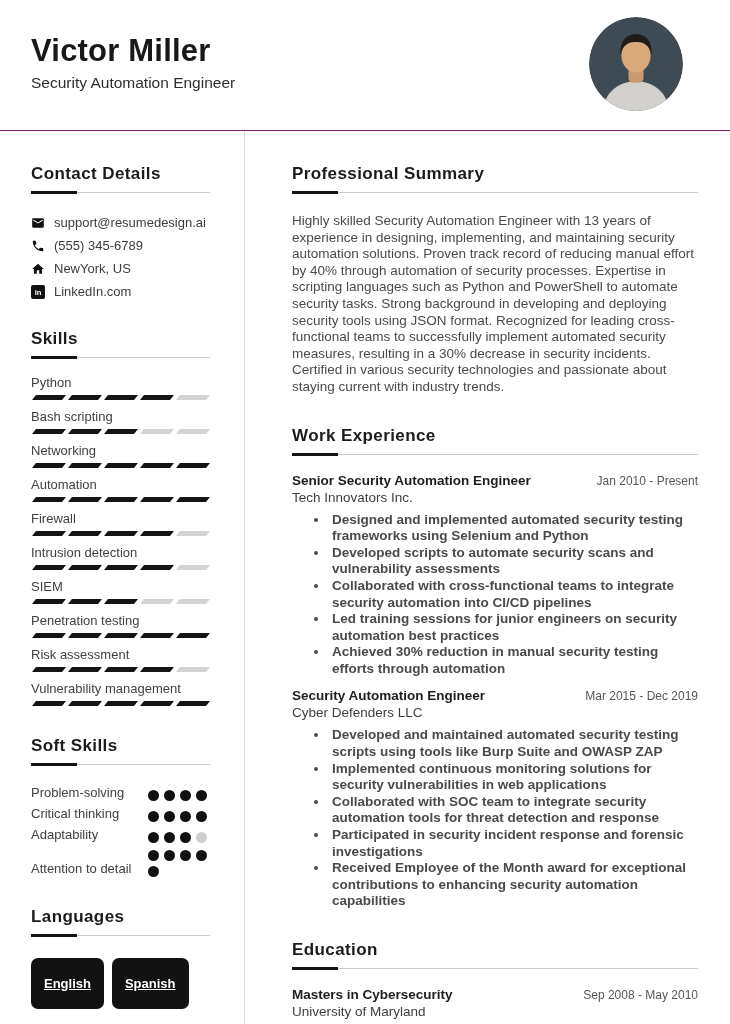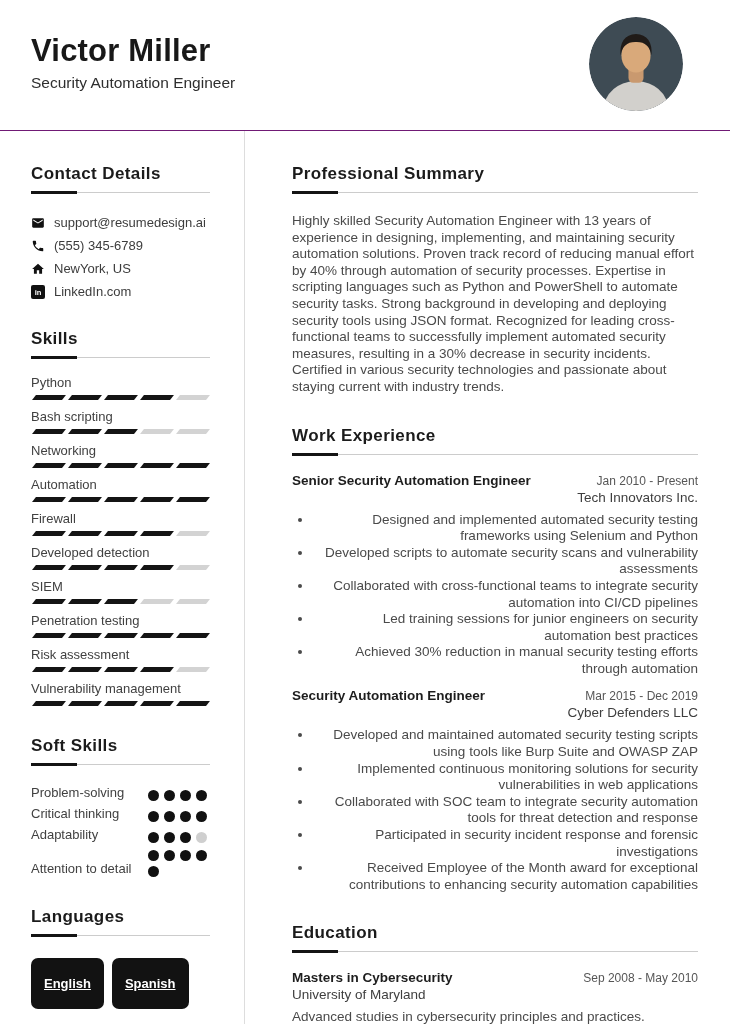--- a/index.html
+++ b/index.html
@@ -46,27 +46,27 @@
   .dots { display:flex; flex-wrap:wrap; gap:5px; width:62px; margin-top:3px; }
   .dot { width:11px; height:11px; border-radius:50%; background:#cfcfcf; }
   .dot.filled { background:#111; }
 
   
   .lang-list { display:flex; gap:8px; margin-top:21px; }
   .pill { background:#121212; color:#fff; font-size:13px; font-weight:700; padding:18px 13px; border-radius:7px;text-decoration:underline; }
 
   
   .summary-text { margin-top:19px; font-size:13.5px; line-height:16.6px; color:#4a4a4a; }
-  .jobs { margin-top:17px;text-align:right; }
+  .jobs { margin-top:17px; }
   .job { margin-bottom:11px; }
   .job-head { display:flex; justify-content:space-between; align-items:baseline; }
   .job-title { font-size:13.5px; font-weight:700; color:#1d1d1d; }
   .job-date { font-size:12px; color:#565656; white-space:nowrap; }
   .job-company { font-size:13.5px; color:#3e3e3e; margin-top:2px; }
-  .job-bullets { margin:7px 0 0 21px; }
+  .job-bullets { margin:7px 0 0 37px;font-weight:bold; }
   .job-bullets li { font-size:13.5px; line-height:16.6px; color:#4a4a4a; padding-left:3px; }
   .edu-list { margin-top:17px; }
   .edu { margin-bottom:12px; }
   .edu-desc { font-size:13.5px; line-height:16.6px; color:#4a4a4a; margin-top:7px; }
 </style>
 </head>
 <body>
 
 <div class="header">
   <div class="name">Victor Miller</div>
@@ -181,21 +181,21 @@
             <div class="skill-name">Firewall</div>
             <div class="bar">
               <span class="seg filled"></span>
               <span class="seg filled"></span>
               <span class="seg filled"></span>
               <span class="seg filled"></span>
               <span class="seg"></span>
             </div>
           </div>
           <div class="skill-item">
-            <div class="skill-name">Developed detection</div>
+            <div class="skill-name">Intrusion detection</div>
             <div class="bar">
               <span class="seg filled"></span>
               <span class="seg filled"></span>
               <span class="seg filled"></span>
               <span class="seg filled"></span>
               <span class="seg"></span>
             </div>
           </div>
           <div class="skill-item">
             <div class="skill-name">SIEM</div>

